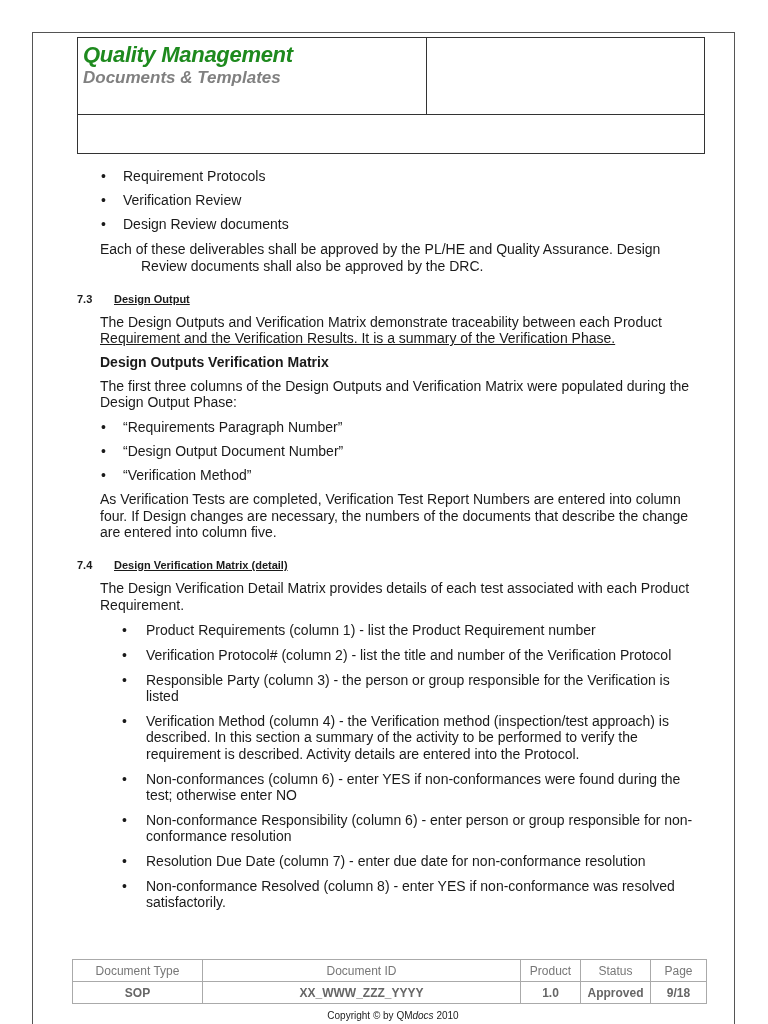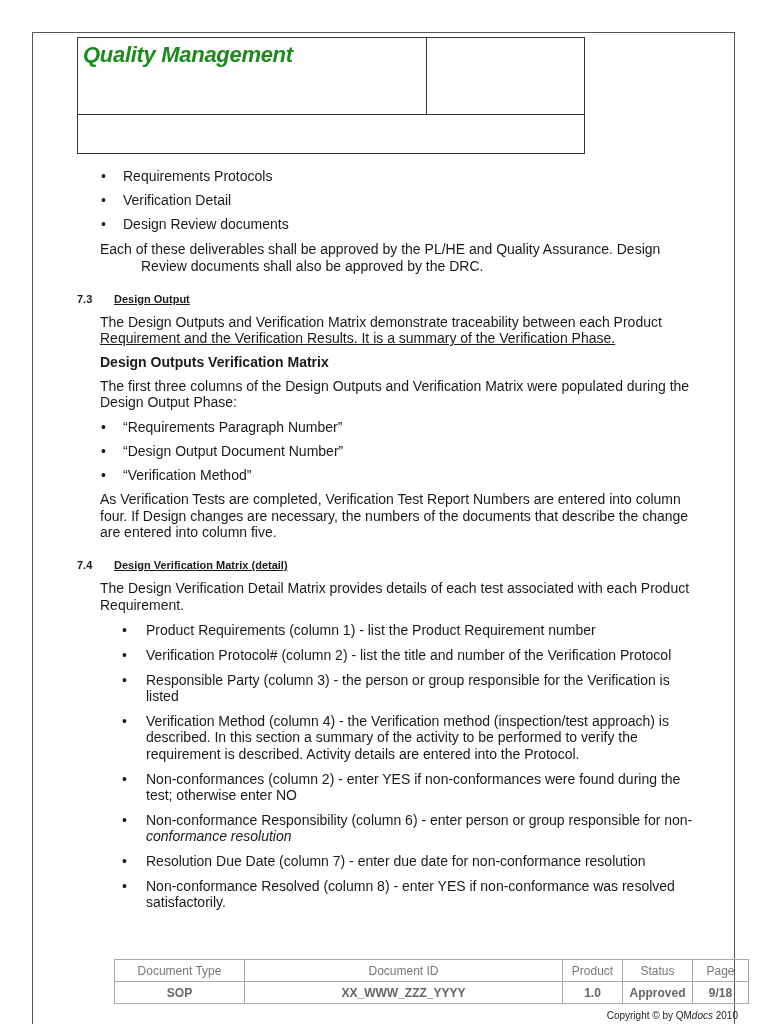--- a/index.html
+++ b/index.html
@@ -5,21 +5,21 @@
   html, body { margin: 0; padding: 0; background: #ffffff; }
   body {
     width: 768px; height: 1024px; position: relative; overflow: hidden;
     font-family: "Liberation Sans", sans-serif; color: #1a1a1a;
   }
   .page-frame {
     position: absolute; left: 32px; top: 32px; width: 703px; height: 1010px;
     border: 1px solid #555; box-sizing: border-box;
   }
   .hdr-table {
-    position: absolute; left: 77px; top: 37px; width: 508px; height: 117px;
+    position: absolute; left: 77px; top: 37px; width: 628px; height: 117px;
     border: 1px solid #333; box-sizing: border-box;
   }
   .hdr-top { position: absolute; left: 0; top: 0; width: 100%; height: 76px; border-bottom: 1px solid #333; }
   .hdr-left { position: absolute; left: 0; top: 0; width: 348px; height: 76px; border-right: 1px solid #333; }
   .brand-title {
     position: absolute; left: 5px; top: 4px; font-size: 22px; font-weight: bold; font-style: italic;
     color: #1e8a1e; letter-spacing: -0.3px;
   }
   .brand-sub {
     position: absolute; left: 5px; top: 30px; font-size: 17px; font-weight: bold; font-style: italic;
@@ -40,49 +40,50 @@
     font-size: 24px; color: #1e8a1e;
   }
   .content { position: absolute; left: 0; top: 0; width: 768px; }
   .txt { position: absolute; font-size: 14px; line-height: 16.5px; color: #1a1a1a; white-space: nowrap; }
   .bullet-sq { position: absolute; font-size: 14px; color: #1a1a1a; }
   .sec-num { position: absolute; font-size: 11px; font-weight: bold; color: #1a1a1a; }
   .sec-title { position: absolute; font-size: 11px; font-weight: bold; color: #1a1a1a; text-decoration: underline; }
   .subhead { position: absolute; font-size: 14px; font-weight: bold; color: #1a1a1a; }
   .ftr-table {
     position: absolute; left: 72px; top: 959px; width: 634px; height: 44px;
-    border-collapse: collapse; table-layout: fixed; margin-left: 42px;
+    border-collapse: collapse; table-layout: fixed;
   }
   .ftr-table td {
     border: 1px solid #aaa; text-align: center; font-size: 12px; color: #777; padding: 0; height: 21px;
   }
   .ftr-table tr.vals td { font-weight: bold; color: #666; }
   .copyright {
-    position: absolute; left: 0; top: 1010px; width: 738px; text-align: right; font-size: 10px; color: #222;
+    position: absolute; left: 0; top: 1010px; width: 738px; text-align: center; font-size: 10px; color: #222; padding-left: 24px;
   }
 </style>
 </head>
 <body>
 
 <div class="page-frame"></div>
 
 <div class="hdr-table">
   <div class="hdr-top">
     <div class="hdr-left">
       <div class="brand-title">Quality Management</div>
+      <div class="brand-sub">Documents &amp; Templates</div>
     </div>
   </div>
 </div>
 
 <div class="content">
 
   <span class="bullet-sq" style="left:101px; top:168px;">•</span>
-  <span class="txt" style="left:123px; top:168px;">Requirements Protocols</span>
+  <span class="txt" style="left:123px; top:168px;">Requirement Protocols</span>
   <span class="bullet-sq" style="left:101px; top:192px;">•</span>
-  <span class="txt" style="left:123px; top:192px;">Verification Detail</span>
+  <span class="txt" style="left:123px; top:192px;">Verification Review</span>
   <span class="bullet-sq" style="left:101px; top:216px;">•</span>
   <span class="txt" style="left:123px; top:216px;">Design Review documents</span>
 
   <span class="txt" style="left:100px; top:241px;">Each of these deliverables shall be approved by the PL/HE and Quality Assurance. Design</span>
   <span class="txt" style="left:100px; top:258px;margin-left:41px;">Review documents shall also be approved by the DRC.</span>
 
   <span class="sec-num" style="left:77px; top:293px;">7.3</span>
   <span class="sec-title" style="left:114px; top:293px;">Design Output</span>
 
   <span class="txt" style="left:100px; top:314px;">The Design Outputs and Verification Matrix demonstrate traceability between each Product</span>
@@ -119,26 +120,26 @@
   <span class="bullet-sq" style="left:122px; top:672px;">•</span>
   <span class="txt" style="left:146px; top:672px;">Responsible Party (column 3) - the person or group responsible for the Verification is</span>
   <span class="txt" style="left:146px; top:688px;">listed</span>
 
   <span class="bullet-sq" style="left:122px; top:713px;">•</span>
   <span class="txt" style="left:146px; top:713px;">Verification Method (column 4) - the Verification method (inspection/test approach) is</span>
   <span class="txt" style="left:146px; top:729px;">described. In this section a summary of the activity to be performed to verify the</span>
   <span class="txt" style="left:146px; top:746px;">requirement is described. Activity details are entered into the Protocol.</span>
 
   <span class="bullet-sq" style="left:122px; top:771px;">•</span>
-  <span class="txt" style="left:146px; top:771px;">Non-conformances (column 2) - enter YES if non-conformances were found during the</span>
+  <span class="txt" style="left:146px; top:771px;">Non-conformances (column 6) - enter YES if non-conformances were found during the</span>
   <span class="txt" style="left:146px; top:787px;">test; otherwise enter NO</span>
 
   <span class="bullet-sq" style="left:122px; top:812px;">•</span>
   <span class="txt" style="left:146px; top:812px;">Non-conformance Responsibility (column 6) - enter person or group responsible for non-</span>
-  <span class="txt" style="left:146px; top:828px;font-style:italic;">conformance resolution</span>
+  <span class="txt" style="left:146px; top:828px;">conformance resolution</span>
 
   <span class="bullet-sq" style="left:122px; top:853px;">•</span>
   <span class="txt" style="left:146px; top:853px;">Resolution Due Date (column 7) - enter due date for non-conformance resolution</span>
 
   <span class="bullet-sq" style="left:122px; top:878px;">•</span>
   <span class="txt" style="left:146px; top:878px;">Non-conformance Resolved (column 8) - enter YES if non-conformance was resolved</span>
   <span class="txt" style="left:146px; top:894px;">satisfactorily.</span>
 </div>
 
 <table class="ftr-table">

